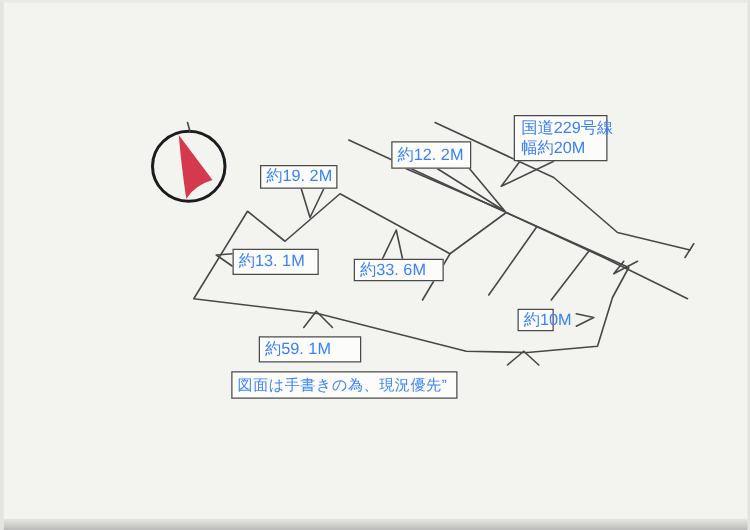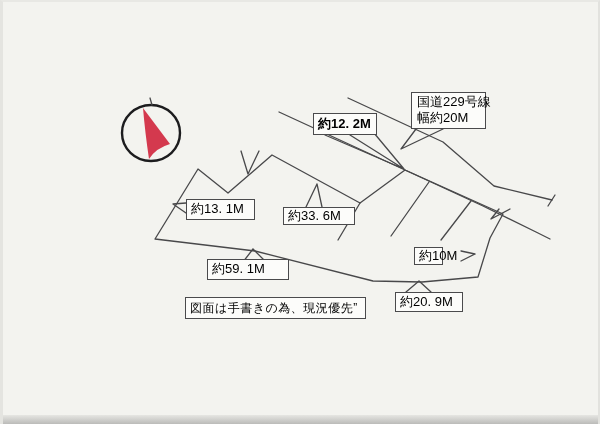--- a/index.html
+++ b/index.html
@@ -4,21 +4,21 @@
 <style>
   html,body{margin:0;padding:0;width:600px;height:424px;overflow:hidden;
     font-family:"Liberation Sans", sans-serif;}
   #scan{position:relative;width:600px;height:424px;background:#f3f3ef;
     border-left:3px solid #e4e4e0;border-top:2px solid #e8e8e4;border-right:2px solid #e2e2de;
     box-sizing:border-box;}
   #bottom-band{position:absolute;left:0;right:0;bottom:0;height:9px;
     background:linear-gradient(#e6e6e2,#bbbbb9);}
   svg{position:absolute;left:0;top:0;}
   .callout{position:absolute;box-sizing:border-box;background:#fcfcfa;
-    border:1.4px solid #4a4a4c;color:#000000;font-size:13px;line-height:1.25;
+    border:1.4px solid #4a4a4c;color:#3b82f6;font-size:13px;line-height:1.25;
     padding:1px 4px;white-space:nowrap;display:flex;align-items:center;}
   .callout.two-line{display:block;padding:1px 5px;}
   .note{font-size:12px;letter-spacing:.5px;text-align:center;}
   path{fill:none;stroke:#48484a;stroke-width:1.3;stroke-linecap:round;stroke-linejoin:round;}
   #compass-circle{stroke-width:2.4;stroke:#1c1c1e;}
   #north-arrow{fill:#d4394e;stroke:none;}
 </style>
 </head>
 <body>
 
@@ -46,35 +46,35 @@
     <path d="M240,260 L250,247 M250,247 L263,260"></path>
     <path d="M403,290 L416,279 M416,279 L428,290"></path>
 
     <g>
       <ellipse id="compass-circle" cx="148" cy="131" rx="29" ry="28" fill="none" stroke="#1c1c1e"></ellipse>
       <path d="M147,96 L149,103"></path>
       <path id="north-arrow" d="M140,106 L167,142 Q153,146 146,157 Q142,130 140,106 Z"></path>
     </g>
   </svg>
 
+  <div class="callout" style="left:205px;top:130px;width:62px;height:19px;">約19. 2M</div>
 
-  <div class="callout" style="left:310px;top:111px;width:64px;height:22px;font-weight:bold;">約12. 2M</div>
+  <div class="callout" style="left:310px;top:111px;width:64px;height:22px;">約12. 2M</div>
 
   <div class="callout two-line" style="left:408px;top:90px;width:75px;height:37px;">
     <span>国道229号線</span><br>
     <span>幅約20M</span>
   </div>
 
 
   <div class="callout" style="left:411px;top:245px;width:29px;height:18px;">約10M</div>
 
   <div class="callout" style="left:280px;top:205px;width:72px;height:18px;text-align:right;">約33. 6M</div>
 
   <div class="callout" style="left:183px;top:197px;width:69px;height:21px;">約13. 1M</div>
 
-  <div class="callout" style="left:204px;top:257px;width:82px;height:21px;">約59. 1M</div>
+  <div class="callout" style="left:204px;top:267px;width:82px;height:21px;">約59. 1M</div>
 
-  <div class="callout" style="left:392px;top:290px;width:68px;height:20px;">約20. 9M</div>
 
   <div class="callout note" style="left:182px;top:295px;width:181px;height:22px;">図面は手書きの為、現況優先”</div>
 
   <div id="bottom-band"></div>
 </div>
 
 </body></html>

